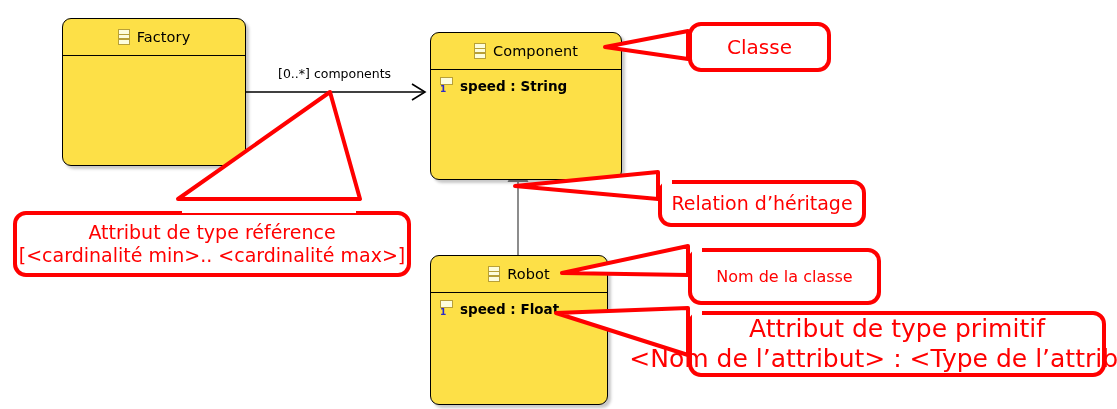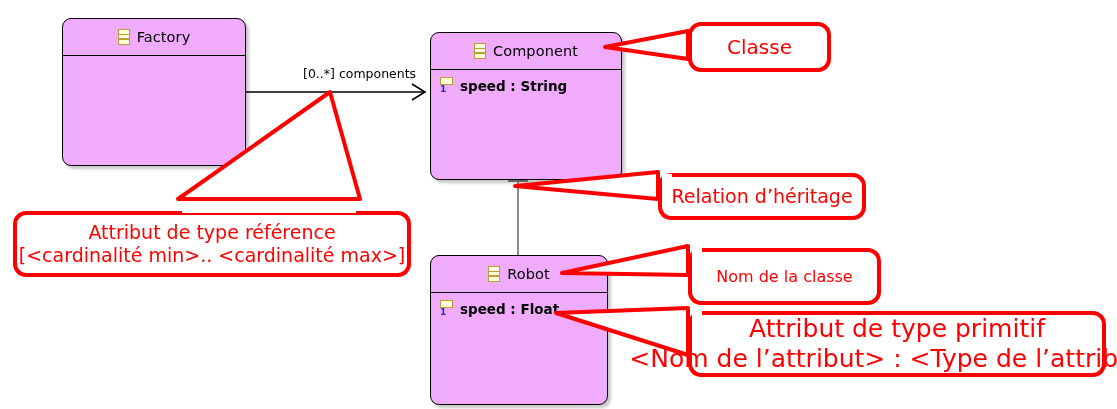--- a/index.html
+++ b/index.html
@@ -15,21 +15,21 @@
     position: relative;
     width: 1117px;
     height: 409px;
     background: #ffffff;
     overflow: hidden;
   }
 
   
   .uml-class {
     position: absolute;
-    background: #f0abfc;
+    background: #fde047;
     border: 1.5px solid #000000;
     border-radius: 9px;
     box-shadow: 3px 3px 3px rgba(0,0,0,0.22);
     box-sizing: border-box;
     overflow: hidden;
   }
   .uml-header {
     height: 37px;
     display: flex;
     align-items: center;
@@ -137,21 +137,21 @@
     font-family: "DejaVu Sans", sans-serif;
     z-index: 5;
     margin-top: 12px;
   }
   .callout .txt {
     line-height: 1.22;
     padding: 0 10px;
     white-space: nowrap;
   }
   .c-classe       { left: 688px; top: 10px;  width: 143px; height: 50px;  font-size: 20px; }
-  .c-heritage     { left: 658px; top: 161px; width: 208px; height: 47px;  font-size: 19px; }
+  .c-heritage     { left: 658px; top: 168px; width: 208px; height: 47px;  font-size: 19px; }
   .c-nom-classe   { left: 688px; top: 236px; width: 193px; height: 57px;  font-size: 16px; }
   .c-attr-prim    { left: 688px; top: 299px; width: 418px; height: 66px;  font-size: 25px; }
   .c-attr-ref     { left: 13px;  top: 199px; width: 398px; height: 66px;  font-size: 19px; }
 
   .tail-layer {
     position: absolute;
     top: 0; left: 0;
     width: 1117px;
     height: 409px;
     pointer-events: none;
@@ -209,21 +209,21 @@
       <div class="uml-attr">
         <span class="icon-attr">
           <span class="rect"></span>
           <span class="card">1</span>
         </span>
         <span>speed : Float</span>
       </div>
     </div>
   </div>
 
-  <div class="assoc-label" style="left:278px; top:66px;margin-left:25px;">[0..*] components</div>
+  <div class="assoc-label" style="left:278px; top:66px;">[0..*] components</div>
 
   <svg class="tail-layer" viewBox="0 0 1117 409" xmlns="http://www.w3.org/2000/svg">
 
     <polygon points="688,31 605,47 688,59" fill="#FFFFFF" stroke="#FF0000" stroke-width="4" stroke-linejoin="round"></polygon>
 
     <polygon points="658,172 515,186 658,199" fill="#FFFFFF" stroke="#FF0000" stroke-width="4" stroke-linejoin="round"></polygon>
 
     <polygon points="688,246 562,273 688,275" fill="#FFFFFF" stroke="#FF0000" stroke-width="4" stroke-linejoin="round"></polygon>
 
     <polygon points="688,308 556,313 688,355" fill="#FFFFFF" stroke="#FF0000" stroke-width="4" stroke-linejoin="round"></polygon>

